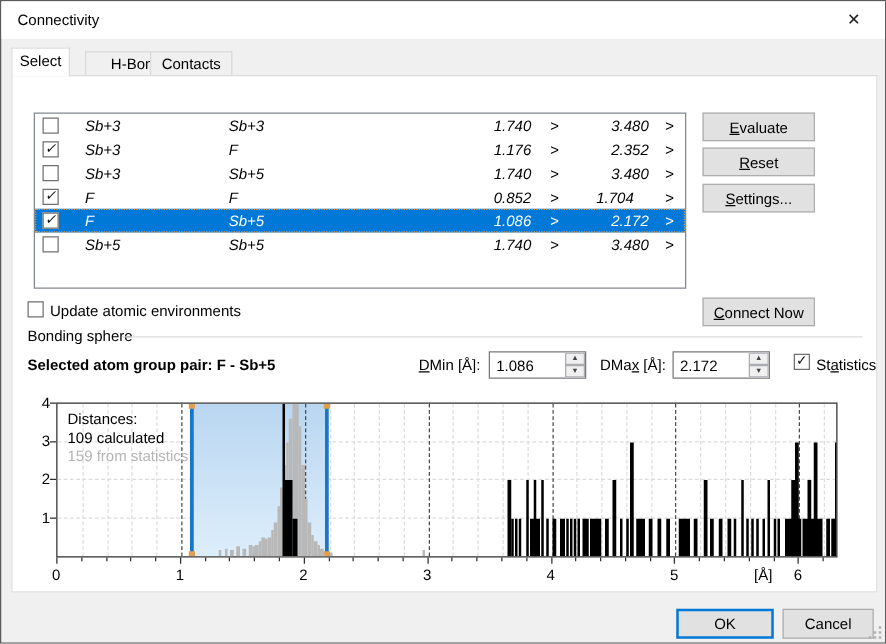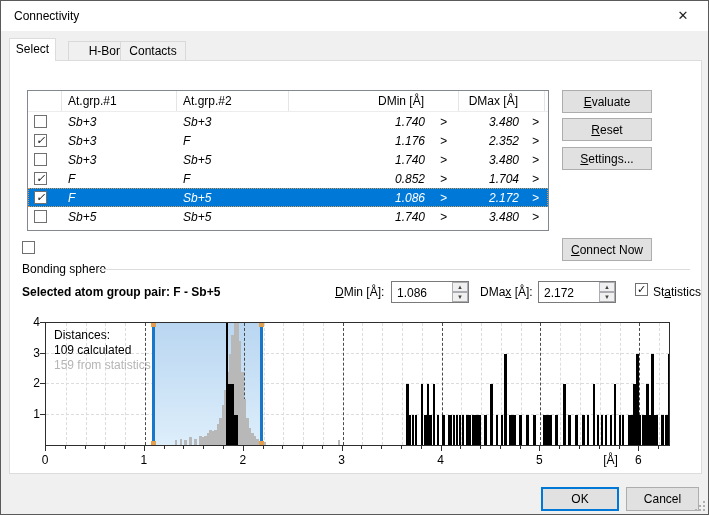--- a/index.html
+++ b/index.html
@@ -71,27 +71,20 @@
   </div>
 
   <div class="tab active" style="left:8px;top:37px;width:47px;height:23px;">Select</div>
   <div class="tab" style="left:67px;top:40px;width:88px;height:20px;">H-Bonds</div>
   <div class="tab" style="left:119px;top:40px;width:66px;height:20px;">Contacts</div>
 
   <div class="tabpage">
 
 
     <div class="lv">
-      <div class="lv-header">
-          <div class="lv-hcell" style="width: 34px; text-align: left;"></div>
-          <div class="lv-hcell" style="width: 115px; text-align: left;">At.grp.#1</div>
-          <div class="lv-hcell" style="width: 112px; text-align: left;">At.grp.#2</div>
-          <div class="lv-hcell" style="width: 170px; text-align: right; padding-right: 34px;">DMin [Å]</div>
-          <div class="lv-hcell" style="width: 86px; text-align: right; padding-right: 26px;">DMax [Å]</div>
-        </div>
       <div>
           <div class="lv-row">
             <div class="lv-cell" style="width: 34px;">
               <div class="cbx"></div>
             </div>
             <div class="lv-cell" style="width: 115px; text-align: left;">Sb+3</div>
             <div class="lv-cell" style="width: 112px; text-align: left;">Sb+3</div>
             <div class="lv-cell" style="width: 170px; text-align: right; padding-right: 34px; position: relative;">1.740<span style="position: absolute; right: 12px; top: 0px;">&gt;</span></div>
             <div class="lv-cell" style="width: 86px; text-align: right; padding-right: 26px; position: relative;">3.480<span style="position: absolute; right: 6px; top: 0px;">&gt;</span></div>
           </div>
@@ -113,21 +106,21 @@
             <div class="lv-cell" style="width: 170px; text-align: right; padding-right: 34px; position: relative;">1.740<span style="position: absolute; right: 12px; top: 0px;">&gt;</span></div>
             <div class="lv-cell" style="width: 86px; text-align: right; padding-right: 26px; position: relative;">3.480<span style="position: absolute; right: 6px; top: 0px;">&gt;</span></div>
           </div>
           <div class="lv-row">
             <div class="lv-cell" style="width: 34px;">
               <div class="cbx">✓</div>
             </div>
             <div class="lv-cell" style="width: 115px; text-align: left;">F</div>
             <div class="lv-cell" style="width: 112px; text-align: left;">F</div>
             <div class="lv-cell" style="width: 170px; text-align: right; padding-right: 34px; position: relative;">0.852<span style="position: absolute; right: 12px; top: 0px;">&gt;</span></div>
-            <div class="lv-cell" style="width: 86px; text-align: right; padding-right: 26px; position: relative;">1.704<span style="position: absolute; right: 6px; top: 0px;">&gt;</span></div>
+            <div class="lv-cell" style="width: 86px; text-align: center; padding-right: 26px; position: relative;">1.704<span style="position: absolute; right: 6px; top: 0px;">&gt;</span></div>
           </div>
           <div class="lv-row selected">
             <div class="lv-cell" style="width: 34px;">
               <div class="cbx">✓</div>
             </div>
             <div class="lv-cell" style="width: 115px; text-align: left;">F</div>
             <div class="lv-cell" style="width: 112px; text-align: left;">Sb+5</div>
             <div class="lv-cell" style="width: 170px; text-align: right; padding-right: 34px; position: relative;">1.086<span style="position: absolute; right: 12px; top: 0px;">&gt;</span></div>
             <div class="lv-cell" style="width: 86px; text-align: right; padding-right: 26px; position: relative;">2.172<span style="position: absolute; right: 6px; top: 0px;">&gt;</span></div>
           </div>
@@ -147,20 +140,21 @@
       <span><span class="mn">E</span><span>valuate</span></span>
     </div>
     <div class="btn" style="left:552px;top:57px;width:90px;height:23px;">
       <span><span class="mn">R</span><span>eset</span></span>
     </div>
     <div class="btn" style="left:552px;top:86px;width:90px;height:23px;">
       <span><span class="mn">S</span><span>ettings...</span></span>
     </div>
 
     <div class="cbx abs" style="left:12px;top:180px;"></div>
+    <span class="abs" style="left:30px;top:181px;">Update atomic environments</span>
 
     <div class="btn" style="left:552px;top:177px;width:90px;height:23px;">
       <span><span class="mn">C</span><span>onnect Now</span></span>
     </div>
 
     <span class="abs" style="left:12px;top:201px;">Bonding sphere</span>
     <div class="sepline" style="left:88px;top:208px;width:592px;"></div>
 
     <span class="abs" style="left:12px;top:224px;font-weight:bold;">Selected atom group pair: F - Sb+5</span>
 

